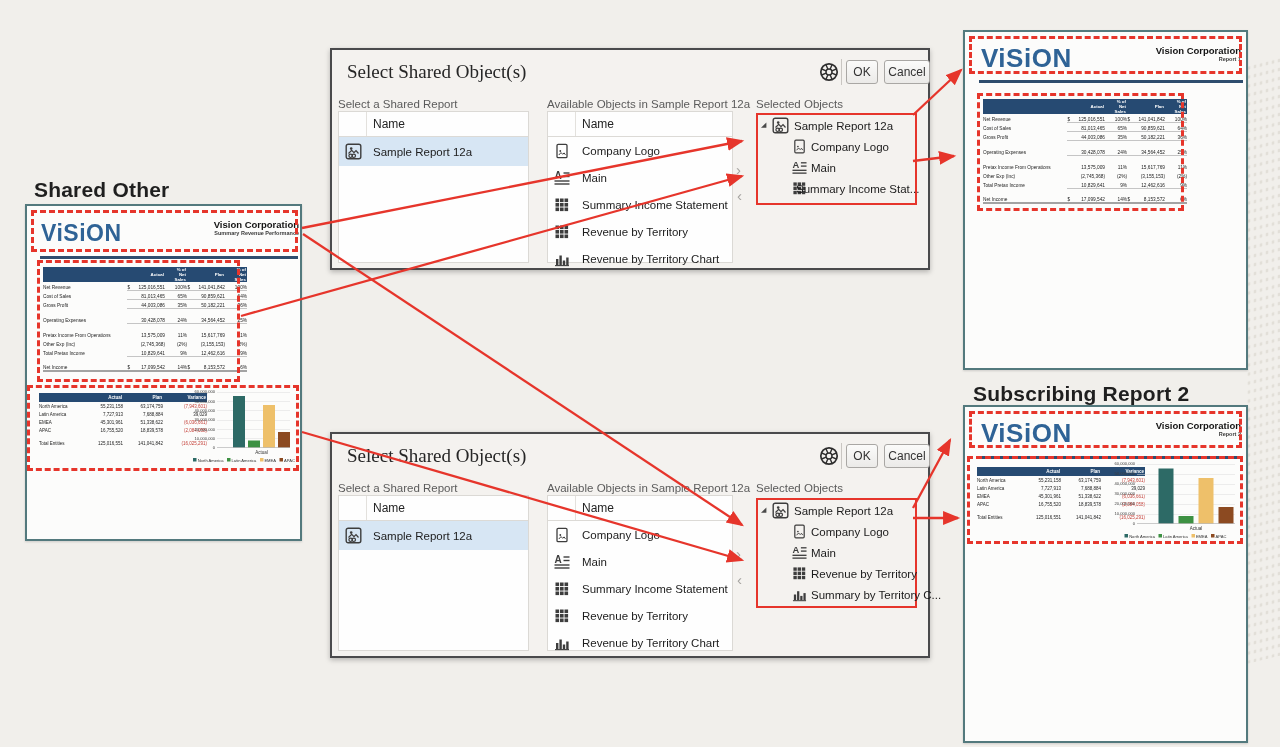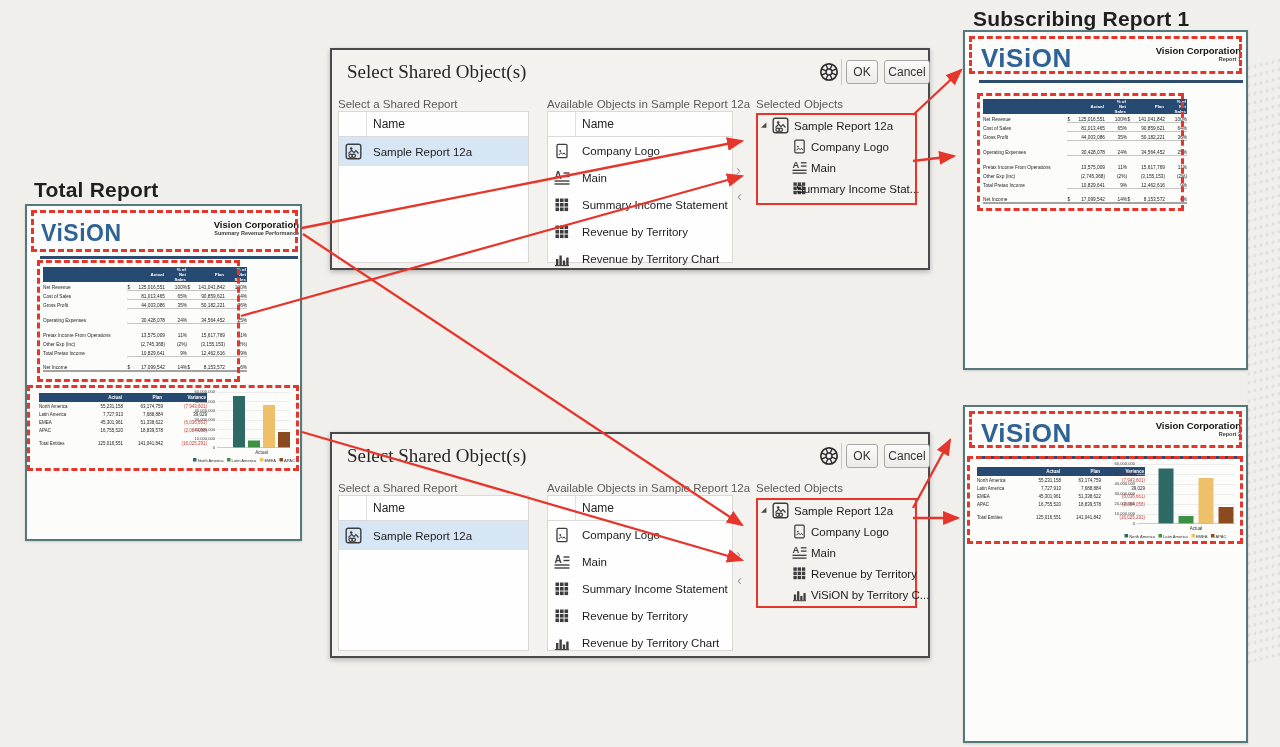--- a/index.html
+++ b/index.html
@@ -65,22 +65,22 @@
   .dashbox{position:absolute;border:3px dashed #e6352b;pointer-events:none}
   svg.overlay{position:absolute;left:0;top:0;pointer-events:none;z-index:60}
 </style>
 </head>
 <body>
 
 <div class="canvas">
 
   <div class="pattern" style="left:1246px;top:60px;width:34px;height:600px"></div>
 
-  <div class="h-title" style="left:34px;top:178px">Total Report</div>
-  <div class="h-title" style="left:973px;top:7px">Subscribing Report 1</div>
+  <div class="h-title" style="left:34px;top:178px">Shared Other</div>
+  <div class="h-title" style="left:973px;top:382px">Subscribing Report 2</div>
 
   <div class="panel" style="left:25px;top:204px;width:277px;height:337px">
     <span class="logo" style="left:14px;top:16px;font-size:23px">ViSiON</span>
     <div class="hdr-right" style="left:32px;top:13px;width:480px">
       <div class="s2" style="width:480px">
         <div class="corp">Vision Corporation</div>
         <div class="sub">Summary Revenue Performance</div>
       </div>
     </div>
     <div class="rule" style="left:13px;top:50px;width:258px"></div>
@@ -828,21 +828,21 @@
               <svg width="15" height="15" viewBox="0 0 16 16">
                 <g fill="#3d3d3d">
                   <rect x="2" y="8" width="2.4" height="6"></rect>
                   <rect x="5.4" y="4.5" width="2.4" height="9.5"></rect>
                   <rect x="8.8" y="9.5" width="2.4" height="4.5"></rect>
                   <rect x="12.2" y="6.5" width="2.4" height="7.5"></rect>
                 </g>
                 <line x1="1" y1="14.6" x2="15" y2="14.6" stroke="#3d3d3d" stroke-width="1.1"></line>
               </svg>
             </span>
-            <span class="tlabel" style="left:53px">ViSiON by Territory C...</span>
+            <span class="tlabel" style="left:53px">Summary by Territory C...</span>
           </div>
         </div>
       </div>
 </div>
 
   <div id="annotations">
       <div class="dashbox" style="left: 31px; top: 210px; width: 267px; height: 42px; z-index: 40;"></div>
       <div class="dashbox" style="left: 37px; top: 260px; width: 203px; height: 122px; z-index: 40;"></div>
       <div class="dashbox" style="left: 27px; top: 385px; width: 272px; height: 86px; z-index: 40;"></div>
       <div class="dashbox" style="left: 969px; top: 36px; width: 273px; height: 38px; z-index: 40;"></div>

